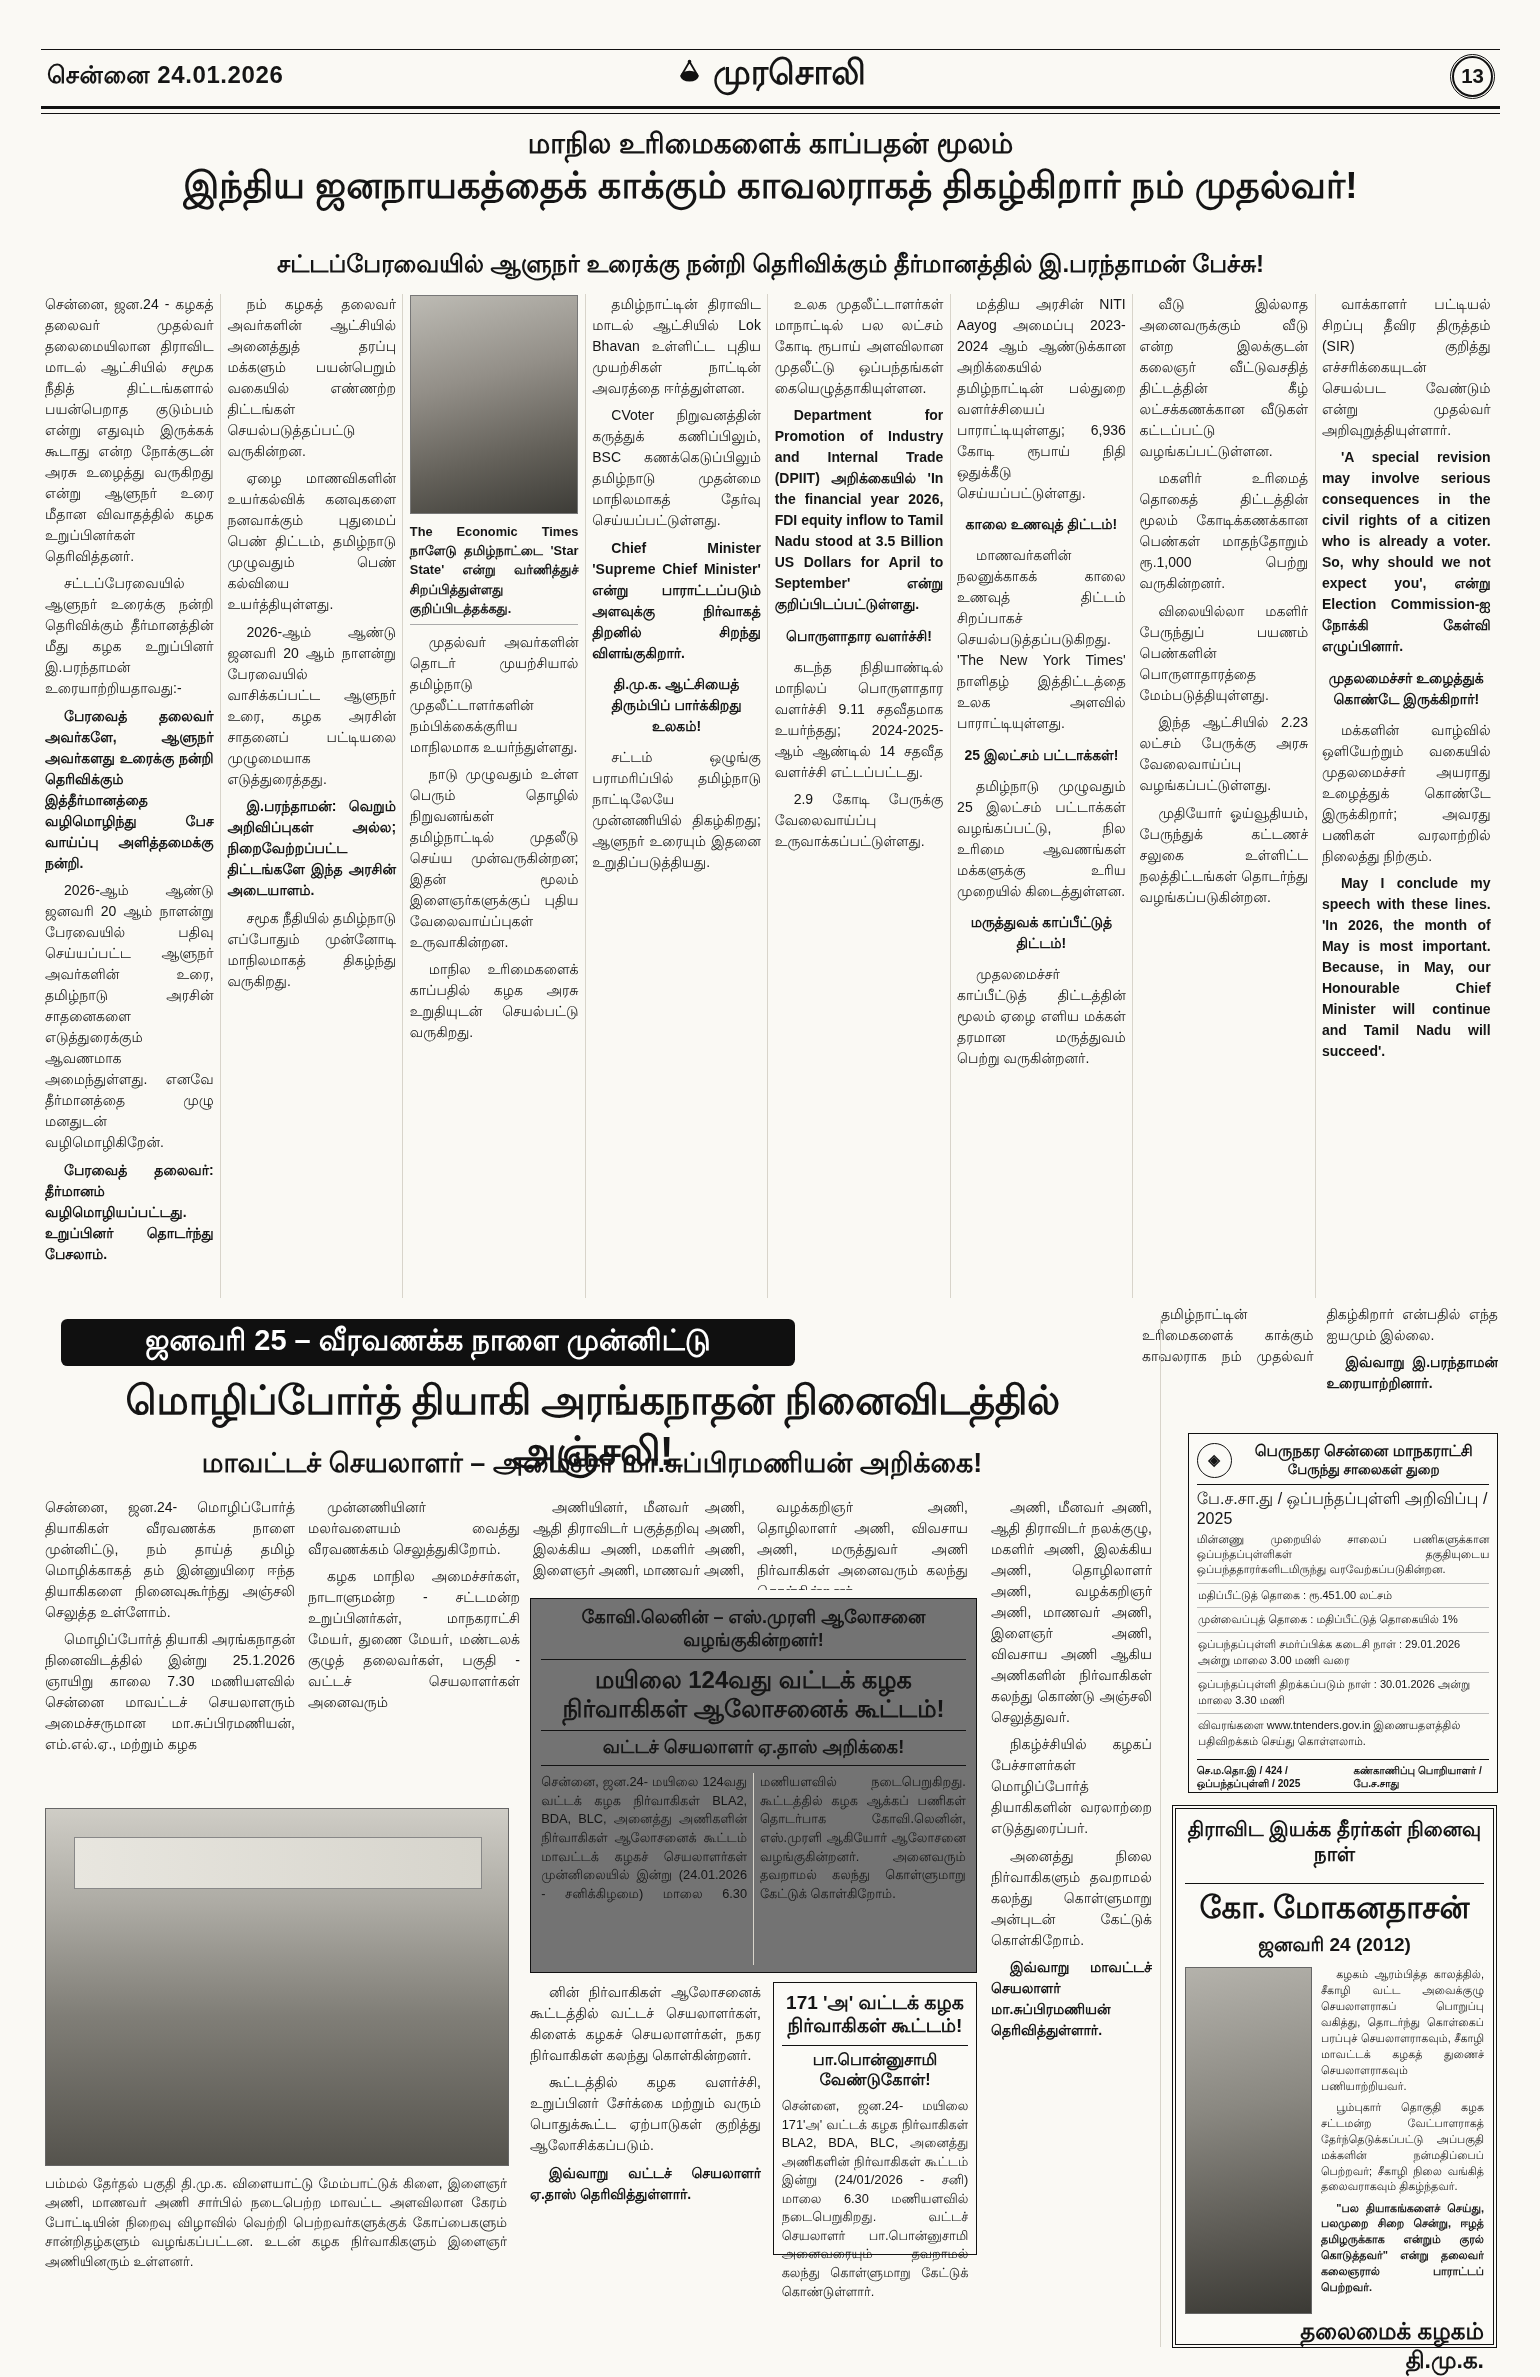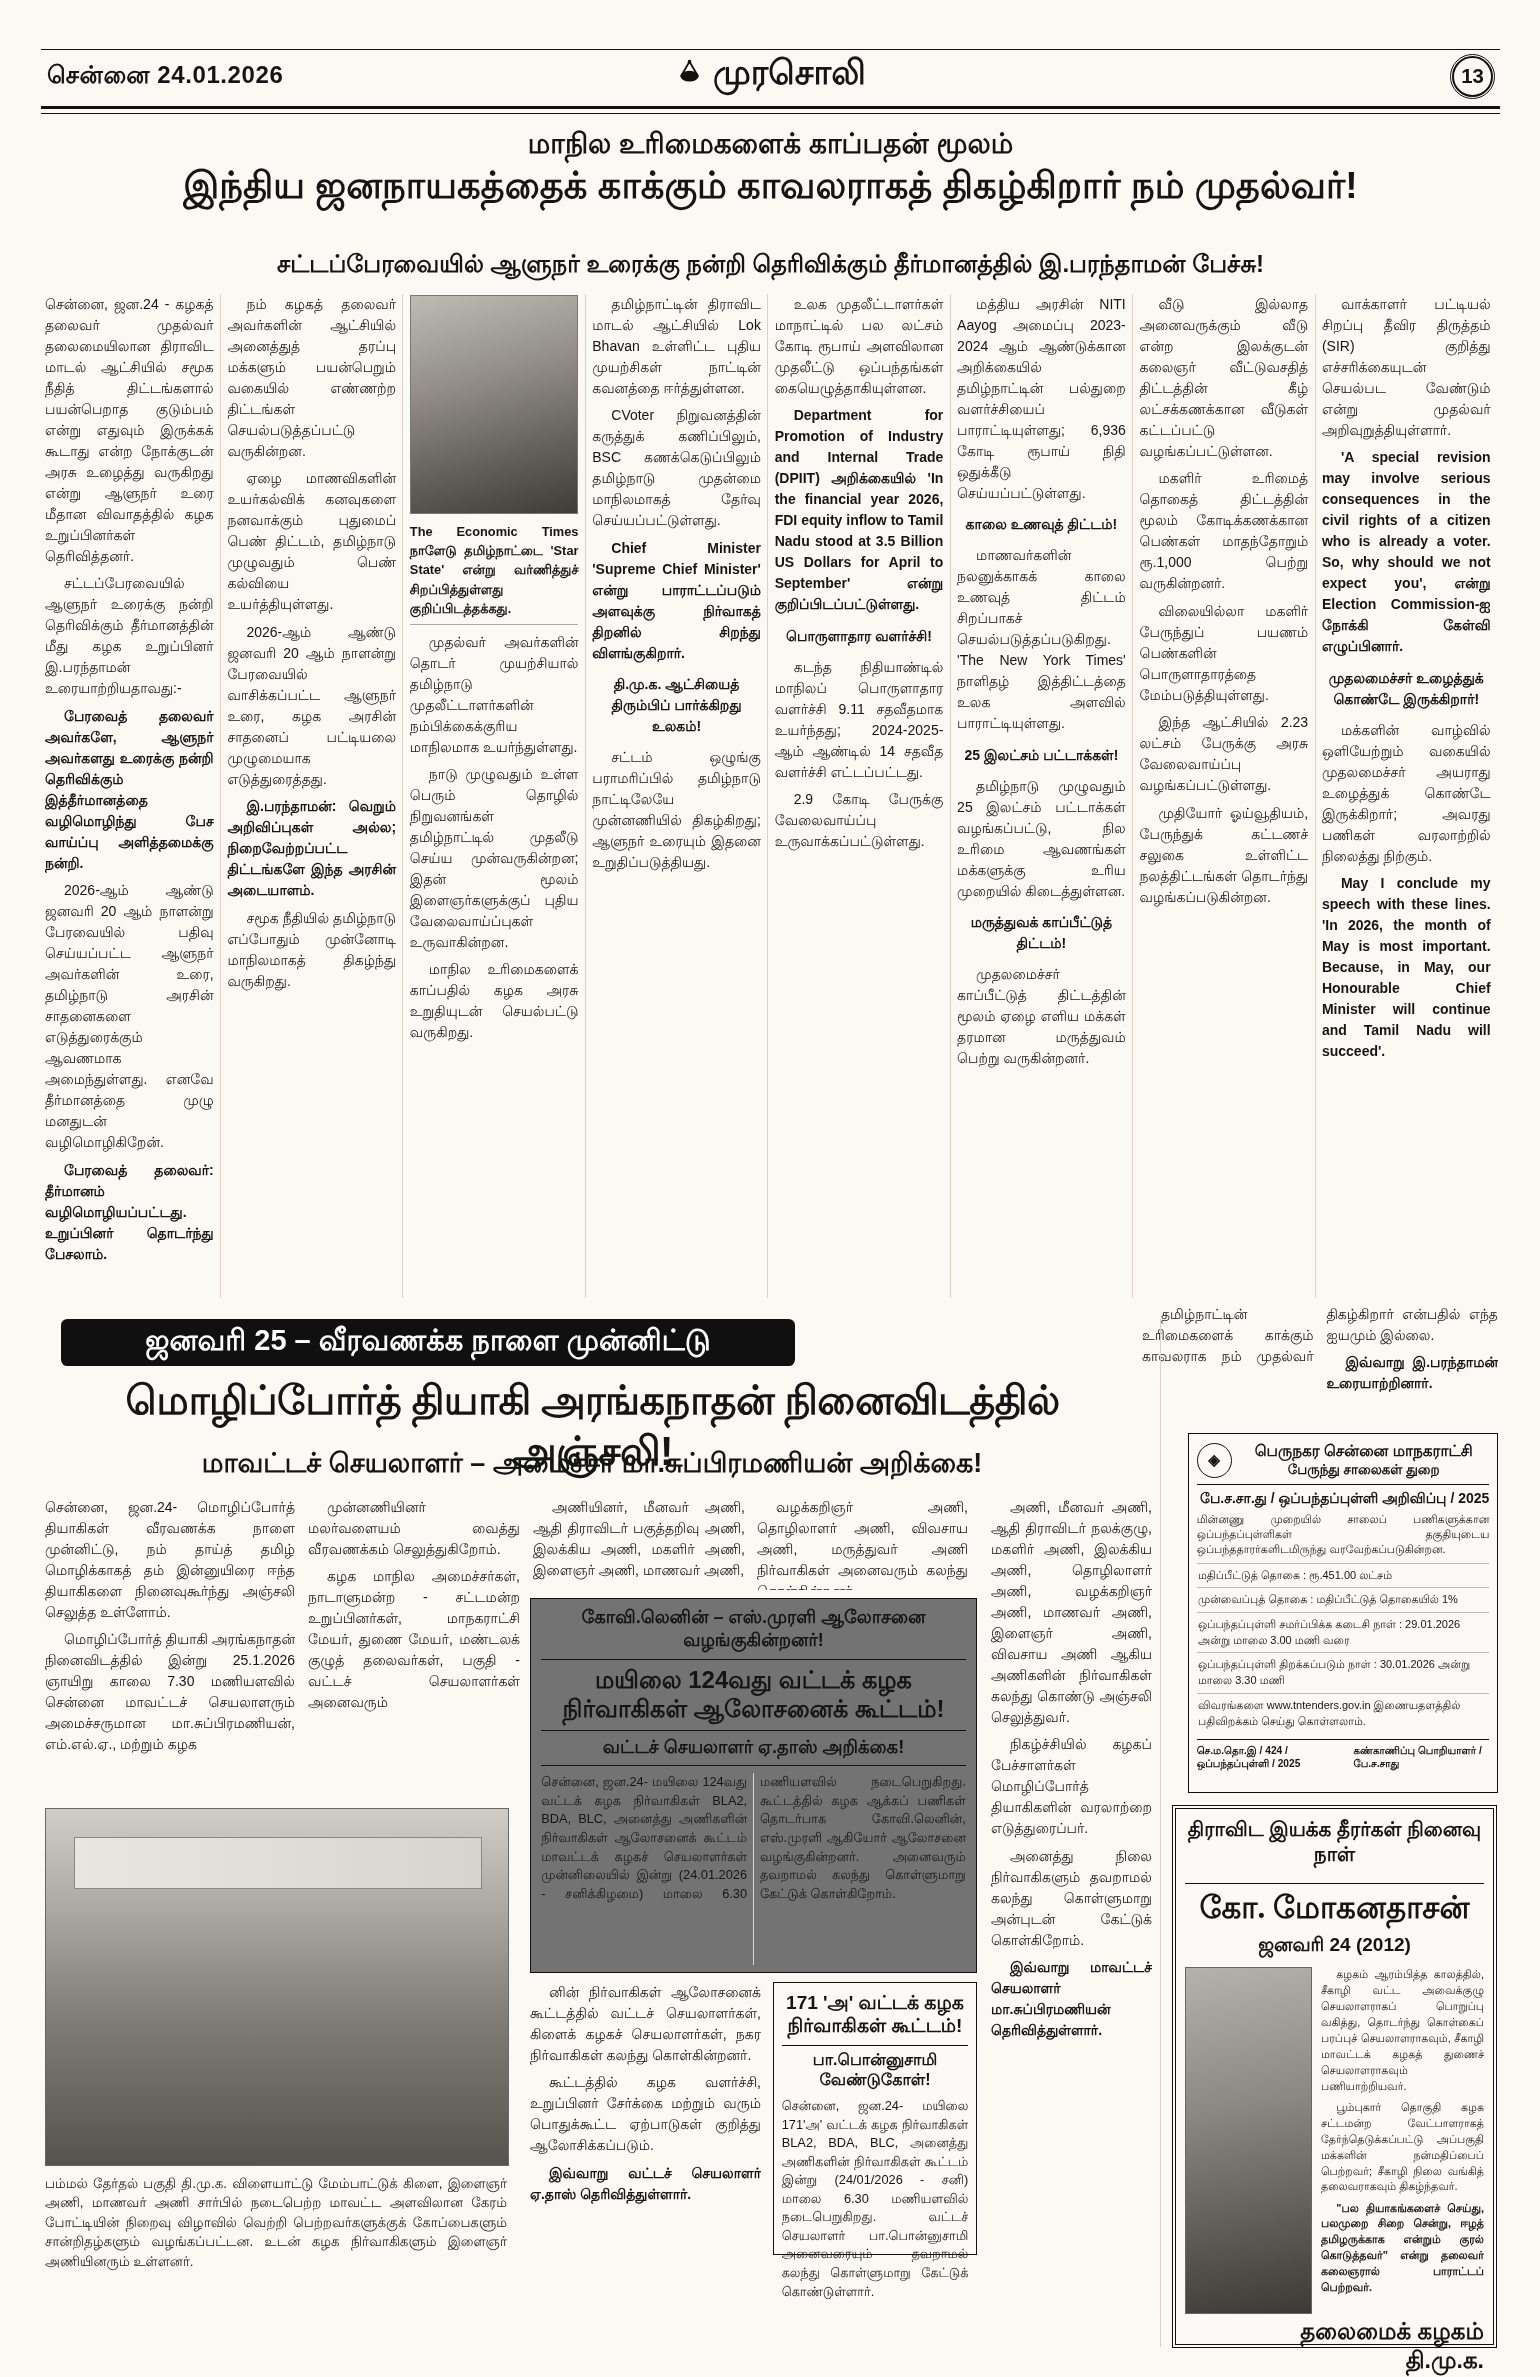--- a/index.html
+++ b/index.html
@@ -81,21 +81,21 @@
 
   
   .tender{left:1188px;top:1433px;width:310px;height:360px;border:1.3px solid #111;background:#fbfaf6;
           padding:7.7px;box-sizing:border-box;}
   .t-head{display:flex;gap:6.4px;align-items:center;border-bottom:1.3px solid #111;padding-bottom:5.1px;margin-bottom:5.1px;}
   .t-emblem{width:33px;height:33px;flex:0 0 auto;border:1.3px solid #111;border-radius:50%;
             display:flex;align-items:center;justify-content:center;font-size:15.3px;font-weight:800;}
   .t-org{flex:1;text-align:center;}
   .t-org1{font-size:15.3px;font-weight:800;}
   .t-org2{font-size:13.4px;font-weight:700;}
-  .t-no{font-size:14px;text-align:right;font-weight:700;margin-bottom:3.8px;}
+  .t-no{font-size:16px;text-align:left;font-weight:400;margin-bottom:3.8px;}
   .t-intro{font-size:11px;text-align:justify;margin-bottom:5.1px;line-height:1.4;}
   .t-rows{list-style:none;margin:0;padding:0;font-size:11px;line-height:1.45;}
   .t-rows li{border-top:0.6px solid #bbb;padding:3.8px 1.3px;}
   .t-foot{display:flex;justify-content:space-between;gap:5.1px;font-size:10.2px;font-weight:700;
           border-top:1.3px solid #111;margin-top:5.1px;padding-top:5.1px;}
 
   
   .memorial{left:1172px;top:1805px;width:325px;height:543px;border:4.5px double #111;background:#fbfaf6;
             padding:9px;box-sizing:border-box;}
   .m-title{font-size:20px;font-weight:900;text-align:center;border-bottom:1.9px solid #111;
@@ -154,21 +154,21 @@
     <div class="ncol">
 
     <p class="para photo"></p>
         <p class="para caption">The Economic Times நாளேடு தமிழ்நாட்டை 'Star State' என்று வர்ணித்துச் சிறப்பித்துள்ளது குறிப்பிடத்தக்கது.</p>
         <p class="para">முதல்வர் அவர்களின் தொடர் முயற்சியால் தமிழ்நாடு முதலீட்டாளர்களின் நம்பிக்கைக்குரிய மாநிலமாக உயர்ந்துள்ளது.</p>
         <p class="para">நாடு முழுவதும் உள்ள பெரும் தொழில் நிறுவனங்கள் தமிழ்நாட்டில் முதலீடு செய்ய முன்வருகின்றன; இதன் மூலம் இளைஞர்களுக்குப் புதிய வேலைவாய்ப்புகள் உருவாகின்றன.</p>
         <p class="para">மாநில உரிமைகளைக் காப்பதில் கழக அரசு உறுதியுடன் செயல்பட்டு வருகிறது.</p>
       </div>
     <div class="ncol">
 
-    <p class="para">தமிழ்நாட்டின் திராவிட மாடல் ஆட்சியில் Lok Bhavan உள்ளிட்ட புதிய முயற்சிகள் நாட்டின் கவனத்தை ஈர்த்துள்ளன.</p>
+    <p class="para">தமிழ்நாட்டின் திராவிட மாடல் ஆட்சியில் Lok Bhavan உள்ளிட்ட புதிய முயற்சிகள் நாட்டின் அவரத்தை ஈர்த்துள்ளன.</p>
         <p class="para">CVoter நிறுவனத்தின் கருத்துக் கணிப்பிலும், BSC கணக்கெடுப்பிலும் தமிழ்நாடு முதன்மை மாநிலமாகத் தேர்வு செய்யப்பட்டுள்ளது.</p>
         <p class="para semibold">Chief Minister 'Supreme Chief Minister' என்று பாராட்டப்படும் அளவுக்கு நிர்வாகத் திறனில் சிறந்து விளங்குகிறார்.</p>
         <p class="para bold-center">தி.மு.க. ஆட்சியைத் திரும்பிப் பார்க்கிறது உலகம்!</p>
         <p class="para">சட்டம் ஒழுங்கு பராமரிப்பில் தமிழ்நாடு நாட்டிலேயே முன்னணியில் திகழ்கிறது; ஆளுநர் உரையும் இதனை உறுதிப்படுத்தியது.</p>
       </div>
     <div class="ncol">
 
     <p class="para">உலக முதலீட்டாளர்கள் மாநாட்டில் பல லட்சம் கோடி ரூபாய் அளவிலான முதலீட்டு ஒப்பந்தங்கள் கையெழுத்தாகியுள்ளன.</p>
         <p class="para quote">Department for Promotion of Industry and Internal Trade (DPIIT) அறிக்கையில் 'In the financial year 2026, FDI equity inflow to Tamil Nadu stood at 3.5 Billion US Dollars for April to September' என்று குறிப்பிடப்பட்டுள்ளது.</p>
         <p class="para bold-center">பொருளாதார வளர்ச்சி!</p>

